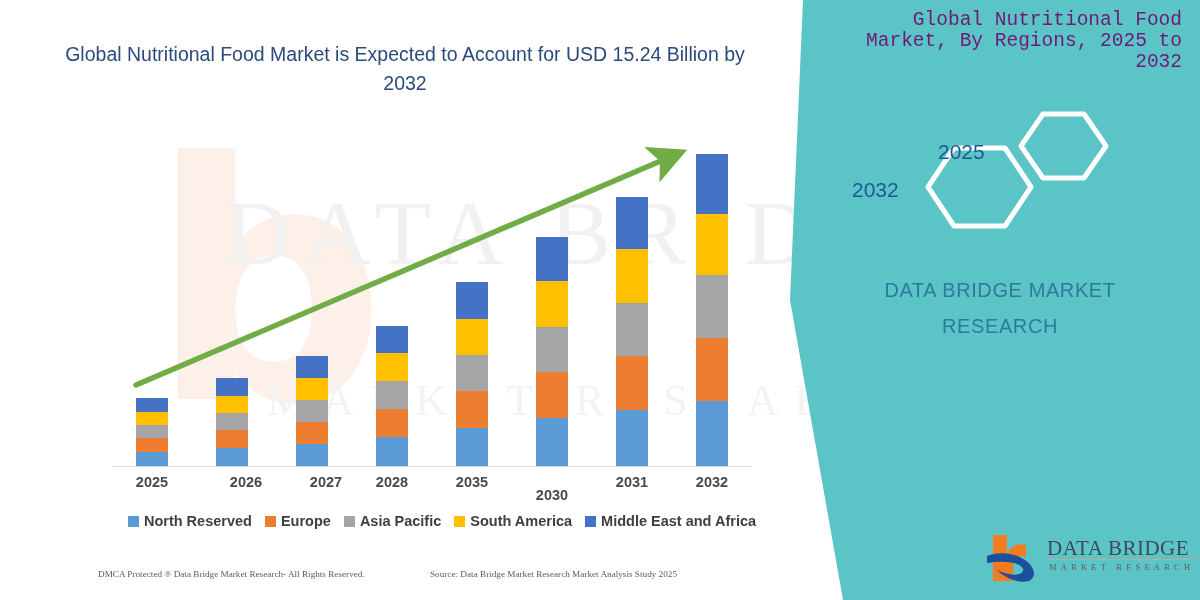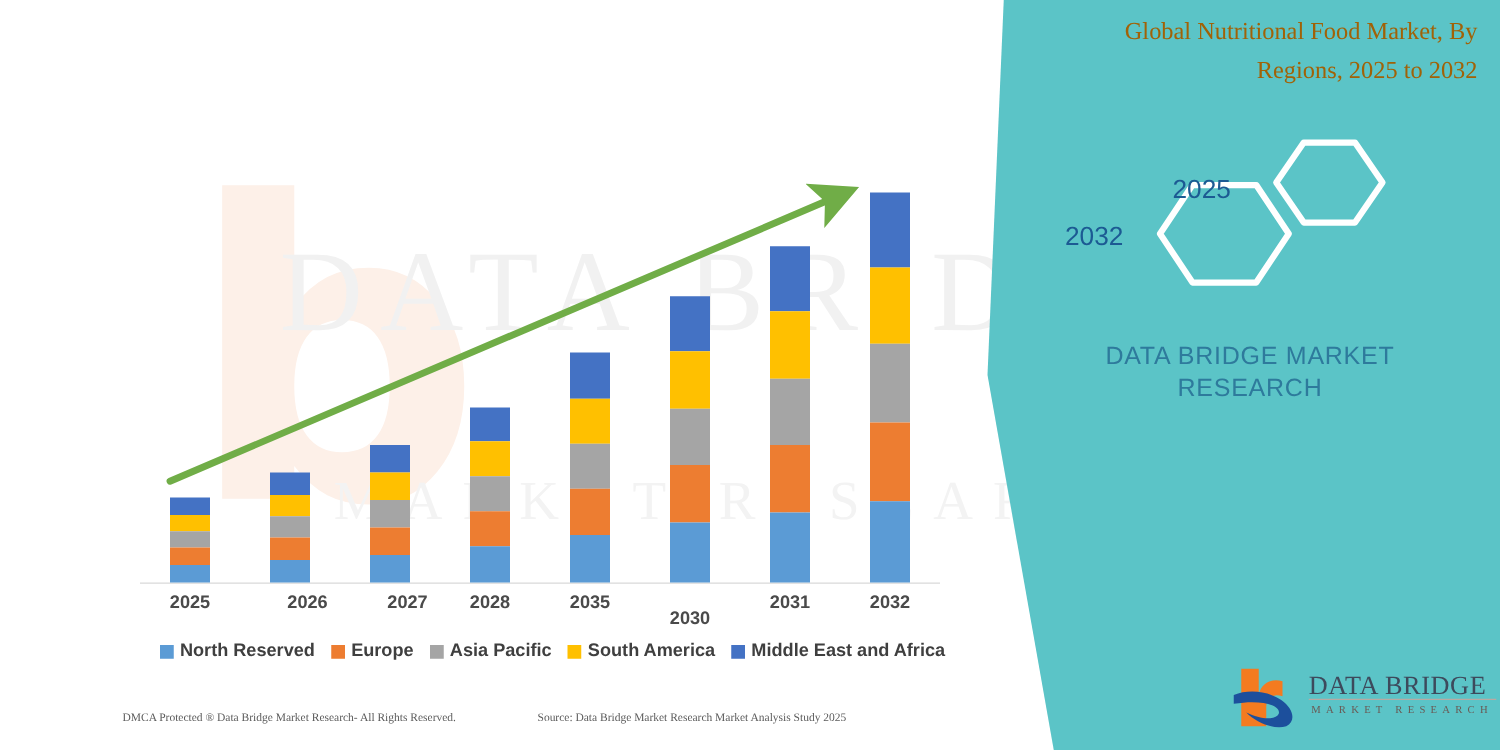--- a/index.html
+++ b/index.html
@@ -208,23 +208,23 @@
     height: 600px;
     pointer-events: auto;
   }
   .teal-heading {
     position: absolute;
     left: 0;
     top: 10px;
     width: 352px;
     text-align: right;
     font-size: 19.5px;
-    line-height: 31px;
-    color: #a16207;
-    font-family: Liberation Serif, serif;
+    line-height: 21px;
+    color: #701a75;
+    font-family: Liberation Mono, monospace;
   }
   .hex-wrap {
     position: absolute;
     left: 88px;
     top: 108px;
     width: 210px;
     height: 125px;
   }
   .hex-svg { position: absolute; left: 0; top: 0; }
   .hex-label {
@@ -236,21 +236,21 @@
   .hex-label-2025 { left: 108px; top: 140px; }
   .hex-label-2032 { left: 22px;  top: 178px; }
 
   .dbmr-text {
     position: absolute;
     left: 0;
     top: 272px;
     width: 340px;
     text-align: center;
     font-size: 20px;
-    line-height: 26px;
+    line-height: 36px;
     color: #2e7a9c;
     letter-spacing: 0.6px;
     font-family: "Liberation Sans", sans-serif;
   }
 
   .logo {
     position: absolute;
     left: 155px;
     top: 530px;
     width: 215px;
@@ -290,20 +290,21 @@
 <div id="root">
 
   <div class="wm-layer">
     <div class="wm-b">b</div>
     <div class="wm-data">DATA BRIDGE</div>
     <div class="wm-mr">MARKET RESEARCH</div>
   </div>
 
   <div class="left-panel">
 
+    <div class="chart-title">Global Nutritional Food Market is Expected to Account for USD 15.24 Billion by 2032</div>
 
     <div class="axis-line"></div>
 
     <div class="plot" id="plot">
         <div class="bar-group" style="left: 2px;">
           <div class="bar">
             <div class="seg" title="Middle East and Africa 2025" style="height: 14.0437px; background: rgb(68, 114, 196);"></div>
             <div class="seg" title="South America 2025" style="height: 13.0406px; background: rgb(255, 192, 0);"></div>
             <div class="seg" title="Asia Pacific 2025" style="height: 13.0406px; background: rgb(165, 165, 165);"></div>
             <div class="seg" title="Europe 2025" style="height: 14.0437px; background: rgb(237, 125, 49);"></div>

